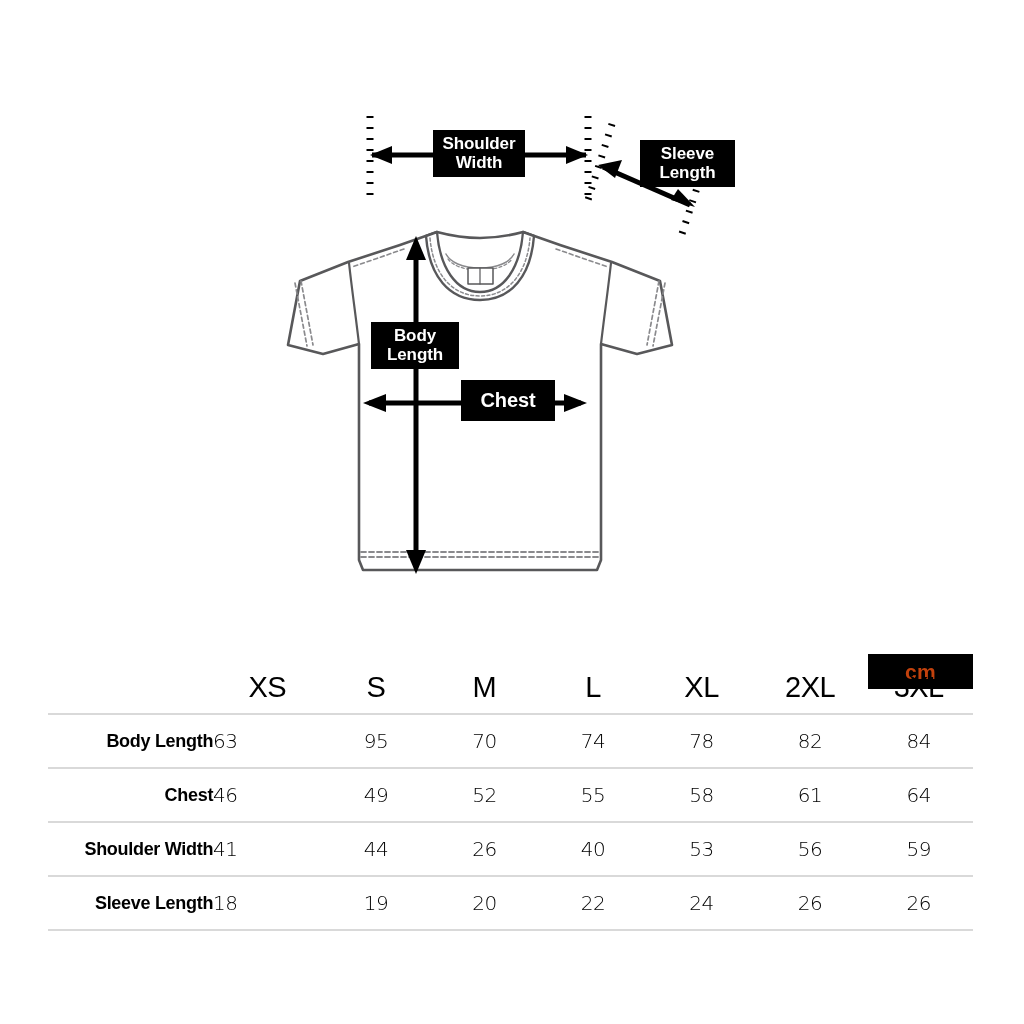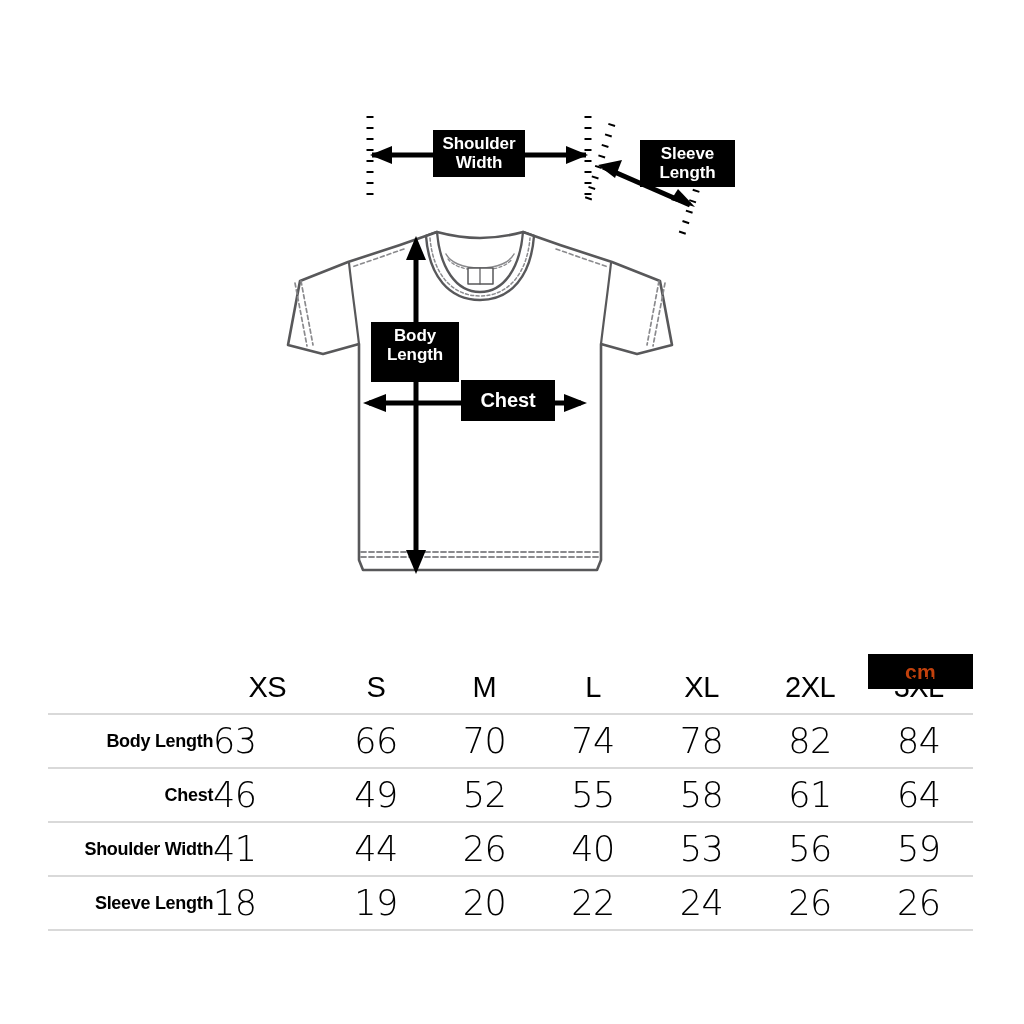--- a/index.html
+++ b/index.html
@@ -54,21 +54,21 @@
     left: 640px;
     top: 140px;
     width: 95px;
     padding: 4px 6px 5px 6px;
     font-size: 17px;
   }
   #callout-body-length {
     left: 371px;
     top: 322px;
     width: 88px;
-    padding: 4px 6px 18px 6px;
+    padding: 4px 6px 5px 6px;
     font-size: 17px;
   }
   #callout-chest {
     left: 461px;
     top: 380px;
     width: 94px;
     padding: 9px 6px 10px 6px;
     font-size: 20px;
   }
 
@@ -135,21 +135,21 @@
   .row-label {
     text-align: right;
     font-size: 18px;
     font-weight: bold;
     padding-right: 1px;
     letter-spacing: -0.3px;
     white-space: nowrap;
   }
   .measure-value {
     text-align: center;
-    font-size: 35px;
+    font-size: 20px;
     font-weight: 300;
     font-family: "DejaVu Sans", sans-serif;
     letter-spacing: -0.5px;
   }
   
   .measure-value.first-col {
     text-align: left;
     padding-left: 4px;
   }
 </style>
@@ -296,21 +296,21 @@
       <th class="size-head">L</th>
       <th class="size-head">XL</th>
       <th class="size-head">2XL</th>
       <th class="size-head">3XL</th>
     </tr>
   </thead>
   <tbody>
     <tr>
       <td class="row-label">Body Length</td>
       <td class="measure-value first-col">63</td>
-      <td class="measure-value">66</td>
+      <td class="measure-value">95</td>
       <td class="measure-value">70</td>
       <td class="measure-value">74</td>
       <td class="measure-value">78</td>
       <td class="measure-value">82</td>
       <td class="measure-value">84</td>
     </tr>
     <tr>
       <td class="row-label">Chest</td>
       <td class="measure-value first-col">46</td>
       <td class="measure-value">49</td>

